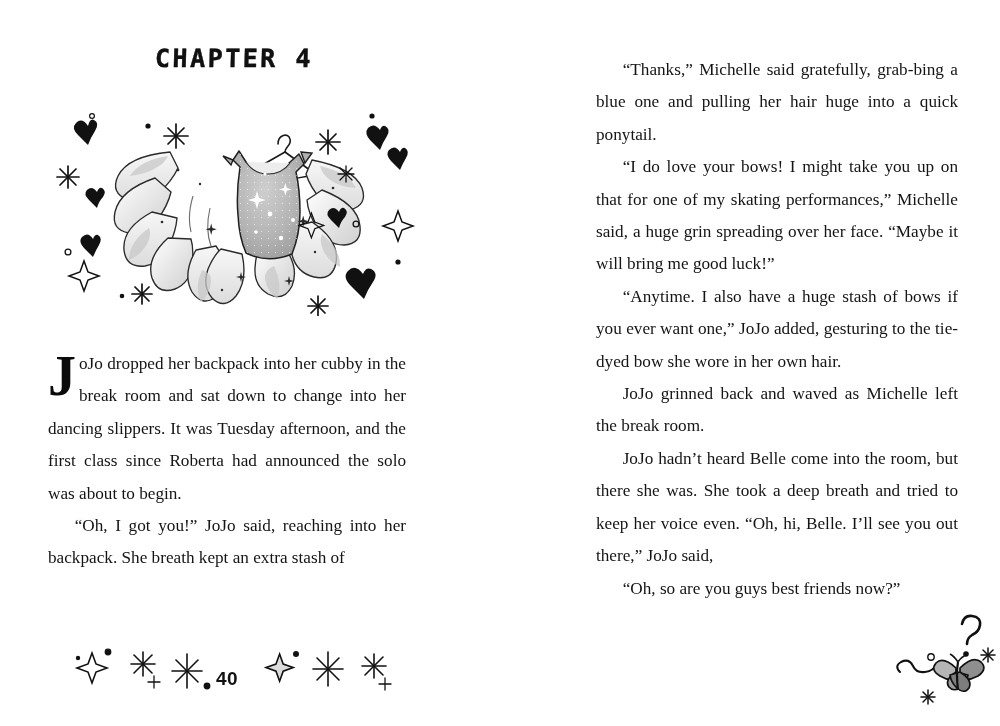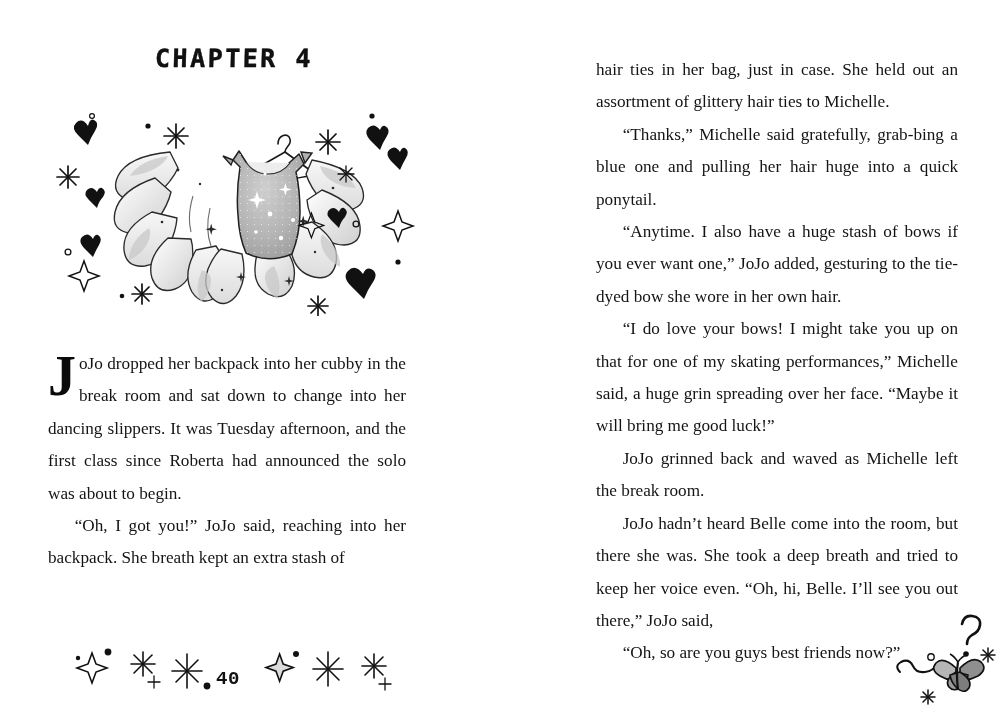--- a/index.html
+++ b/index.html
@@ -82,21 +82,21 @@
     font-size: 56px;
     line-height: 48px;
     padding: 4px 2px 0 0;
     margin-right: 1px;
     color: #0a0a0a;
   }
 
   
   .folio {
     position: absolute;
-    font-family: Liberation Mono, monospace;
+    font-family: Liberation Sans, sans-serif;
     font-weight: 700;
     font-size: 19px;
     color: #111;
     letter-spacing: 0.5px;
   }
   .folio-left { left: 216px; top: 668px; }
 
   .footer-doodles {
     position: absolute;
     left: 0;
@@ -355,24 +355,23 @@
         </g>
       </svg>
     </div>
 
     <div class="folio folio-left">40</div>
   </div>
 
   <div class="page-right">
 
     <div class="col col-right">
-      <p>hair ties in her bag, just in case. She held out an assortment of glittery hair ties to Michelle.</p>
       <p class="indent">“Thanks,” Michelle said gratefully, grab-bing a blue one and pulling her hair huge into a quick ponytail.</p>
+      <p class="indent">“I do love your bows! I might take you up on that for one of my skating performances,” Michelle said, a huge grin spreading over her face. “Maybe it will bring me good luck!”</p>
       <p class="indent">“Anytime. I also have a huge stash of bows if you ever want one,” JoJo added, gesturing to the tie-dyed bow she wore in her own hair.</p>
-      <p class="indent">“I do love your bows! I might take you up on that for one of my skating performances,” Michelle said, a huge grin spreading over her face. “Maybe it will bring me good luck!”</p>
       <p class="indent">JoJo grinned back and waved as Michelle left the break room.</p>
       <p class="indent">JoJo hadn’t heard Belle come into the room, but there she was. She took a deep breath and tried to keep her voice even. “Oh, hi, Belle. I’ll see you out there,” JoJo said,</p>
       <p class="indent">“Oh, so are you guys best friends now?”</p>
     </div>
 
     <div class="corner-doodle">
       <svg viewBox="0 0 120 110" xmlns="http://www.w3.org/2000/svg">
 
         <g fill="none" stroke="#111" stroke-width="2.6" stroke-linecap="round">
           <path d="M72 14 q2 -9 10 -8 q9 1 8 9 q-1 7 -8 10 q-5 3 -5 9"></path>

